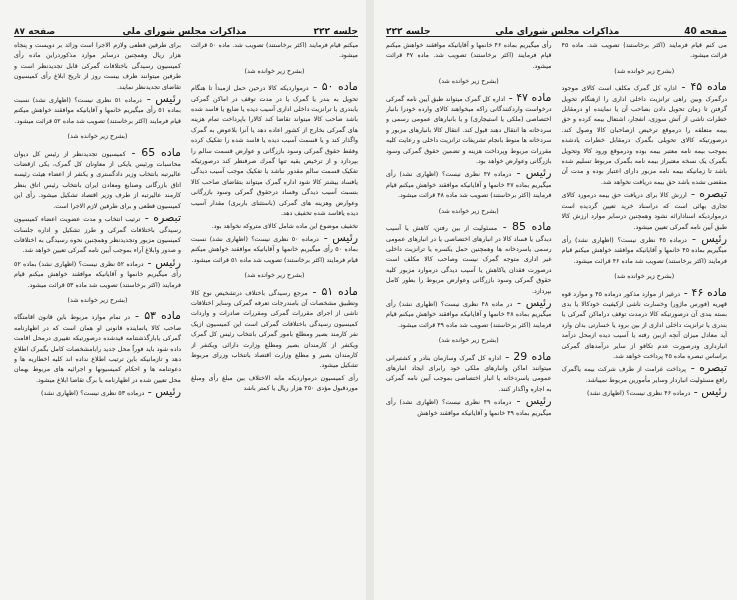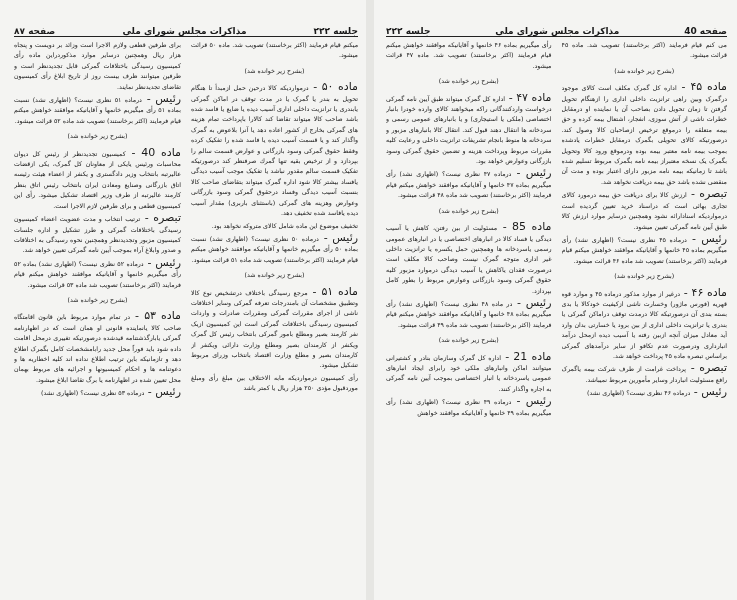--- a/index.html
+++ b/index.html
@@ -37,21 +37,21 @@
         <p>تخفیف موضوع این ماده شامل کالای متروکه نخواهد بود.</p>
         <p><span class="bold-lead">رئیس - </span><span>درماده ۵۰ نظری نیست؟ (اظهاری نشد) نسبت بماده ۵۰ رأی میگیریم خانمها و آقایانیکه موافقند خواهش میکنم قیام فرمایند (اکثر برخاستند) تصویب شد ماده ۵۱ قرائت میشود.</span></p>
         <p class="center">(بشرح زیر خوانده شد)</p>
         <p><span class="bold-lead">ماده ۵۱ - </span><span>مرجع رسیدگی باختلاف درتشخیص نوع کالا وتطبیق مشخصات آن بامندرجات تعرفه گمرکی وسایر اختلافات ناشی از اجرای مقررات گمرکی ومقررات صادرات و واردات کمیسیون رسیدگی باختلافات گمرکی است این کمیسیون ازیک نفر کارمند بصیر ومطلع بامور گمرکی بانتخاب رئیس کل گمرک ویکنفر از کارمندان بصیر ومطلع وزارت دارائی ویکنفر از کارمندان بصیر و مطلع وزارت اقتصاد بانتخاب وزرای مربوط تشکیل میشود.</span></p>
         <p>رأی کمیسیون درمواردیکه مابه الاختلاف بین مبلغ رأی ومبلغ موردقبول مؤدی ۲۵۰ هزار ریال یا کمتر باشد</p>
       </div>
     <div class="col">
         <p>برای طرفین قطعی ولازم الاجرا است وزائد بر دویست و پنجاه هزار ریال وهمچنین درسایر موارد مذکوردراین ماده رأی کمیسیون رسیدگی باختلافات گمرکی قابل تجدیدنظر است و طرفین میتوانند ظرف بیست روز از تاریخ ابلاغ رأی کمیسیون تقاضای تجدیدنظر نمایند.</p>
         <p><span class="bold-lead">رئیس - </span><span>درماده ۵۱ نظری نیست؟ (اظهاری نشد) نسبت بماده ۵۱ رأی میگیریم خانمها و آقایانیکه موافقند خواهش میکنم قیام فرمایند (اکثر برخاستند) تصویب شد ماده ۵۲ قرائت میشود.</span></p>
         <p class="center">(بشرح زیر خوانده شد)</p>
-        <p><span class="bold-lead">ماده 40 - </span><span>کمیسیون تجدیدنظر از رئیس کل دیوان محاسبات ورئیس یایکی از معاونان کل گمرک، یکی ازقضات عالیرتبه بانتخاب وزیر دادگستری و یکنفر از اعضاء هیئت رئیسه اتاق بازرگانی وصنایع ومعادن ایران بانتخاب رئیس اتاق بنظر کارمند عالیرتبه از طرف وزیر اقتصاد تشکیل میشود. رأی این کمیسیون قطعی و برای طرفین لازم الاجرا است.</span></p>
+        <p><span class="bold-lead">ماده 65 - </span><span>کمیسیون تجدیدنظر از رئیس کل دیوان محاسبات ورئیس یایکی از معاونان کل گمرک، یکی ازقضات عالیرتبه بانتخاب وزیر دادگستری و یکنفر از اعضاء هیئت رئیسه اتاق بازرگانی وصنایع ومعادن ایران بانتخاب رئیس اتاق بنظر کارمند عالیرتبه از طرف وزیر اقتصاد تشکیل میشود. رأی این کمیسیون قطعی و برای طرفین لازم الاجرا است.</span></p>
         <p><span class="bold-lead">تبصره - </span><span>ترتیب انتخاب و مدت عضویت اعضاء کمیسیون رسیدگی باختلافات گمرکی و طرز تشکیل و اداره جلسات کمیسیون مزبور وتجدیدنظر وهمچنین نحوه رسیدگی به اختلافات و صدور وابلاغ آراء بموجب آیین نامه گمرکی تعیین خواهد شد.</span></p>
         <p><span class="bold-lead">رئیس - </span><span>درماده ۵۲ نظری نیست؟ (اظهاری نشد) بماده ۵۲ رأی میگیریم خانمها و آقایانیکه موافقند خواهش میکنم قیام فرمایند (اکثر برخاستند) تصویب شد ماده ۵۳ قرائت میشود.</span></p>
         <p class="center">(بشرح زیر خوانده شد)</p>
         <p><span class="bold-lead">ماده ۵۳ - </span><span>در تمام موارد مربوط باین قانون اقامتگاه صاحب کالا یانماینده قانونی او همان است که در اظهارنامه گمرکی یابارگذشتنامه قیدشده درصورتیکه تغییری درمحل اقامت داده شود باید فوراً محل جدید رابامشخصات کامل بگمرک اطلاع دهد و تازمانیکه باین ترتیب اطلاع نداده اند کلیه اخطاریه ها و دعوتنامه ها و احکام کمیسیونها و اجرائیه های مربوط بهمان محل تعیین شده در اظهارنامه یا برگ تقاضا ابلاغ میشود.</span></p>
         <p><span class="bold-lead">رئیس - </span><span>درماده ۵۳ نظری نیست؟ (اظهاری نشد)</span></p>
       </div>
   </div>
 </div>
 
 <div class="gutter"></div>
@@ -76,17 +76,17 @@
       </div>
     <div class="col">
         <p>رأی میگیریم بماده ۴۶ خانمها و آقایانیکه موافقند خواهش میکنم قیام فرمایند (اکثر برخاستند) تصویب شد. ماده ۴۷ قرائت میشود.</p>
         <p class="center">(بشرح زیر خوانده شد)</p>
         <p><span class="bold-lead">ماده ۴۷ - </span><span>اداره کل گمرک میتواند طبق آیین نامه گمرکی درخواست واردکنندگانی راکه میخواهند کالای وارده خودرا بانبار اختصاصی (ملکی یا استیجاری) و یا بانبارهای عمومی رسمی و سردخانه ها انتقال دهند قبول کند. انتقال کالا بانبارهای مزبور و سردخانه ها منوط بانجام تشریفات ترانزیت داخلی و رعایت کلیه مقررات مربوط وپرداخت هزینه و تضمین حقوق گمرکی وسود بازرگانی وعوارض خواهد بود.</span></p>
         <p><span class="bold-lead">رئیس - </span><span>درماده ۴۷ نظری نیست؟ (اظهاری نشد) رأی میگیریم بماده ۴۷ خانمها و آقایانیکه موافقند خواهش میکنم قیام فرمایند (اکثر برخاستند) تصویب شد ماده ۴۸ قرائت میشود.</span></p>
         <p class="center">(بشرح زیر خوانده شد)</p>
         <p><span class="bold-lead">ماده 85 - </span><span>مسئولیت از بین رفتن، کاهش یا آسیب دیدگی یا فساد کالا در انبارهای اختصاصی یا در انبارهای عمومی رسمی یاسردخانه ها وهمچنین حمل یکسره یا ترانزیت داخلی غیر اداری متوجه گمرک نیست وصاحب کالا مکلف است درصورت فقدان یاکاهش یا آسیب دیدگی درموارد مزبور کلیه حقوق گمرکی وسود بازرگانی وعوارض مربوط را بطور کامل بپردازد.</span></p>
         <p><span class="bold-lead">رئیس - </span><span>در ماده ۴۸ نظری نیست؟ (اظهاری نشد) رأی میگیریم بماده ۴۸ خانمها و آقایانیکه موافقند خواهش میکنم قیام فرمایند (اکثر برخاستند) تصویب شد ماده ۴۹ قرائت میشود.</span></p>
         <p class="center">(بشرح زیر خوانده شد)</p>
-        <p><span class="bold-lead">ماده 21 - </span><span>اداره کل گمرک وسازمان بنادر و کشتیرانی میتوانند اماکن وانبارهای ملکی خود رابرای ایجاد انبارهای عمومی یاسردخانه یا انبار اختصاصی بموجب آیین نامه گمرکی به اجاره واگذار کنند.</span></p>
+        <p><span class="bold-lead">ماده 29 - </span><span>اداره کل گمرک وسازمان بنادر و کشتیرانی میتوانند اماکن وانبارهای ملکی خود رابرای ایجاد انبارهای عمومی یاسردخانه یا انبار اختصاصی بموجب آیین نامه گمرکی به اجاره واگذار کنند.</span></p>
         <p><span class="bold-lead">رئیس - </span><span>درماده ۴۹ نظری نیست؟ (اظهاری نشد) رأی میگیریم بماده ۴۹ خانمها و آقایانیکه موافقند خواهش</span></p>
       </div>
   </div>
 </div>
 
 </body></html>

